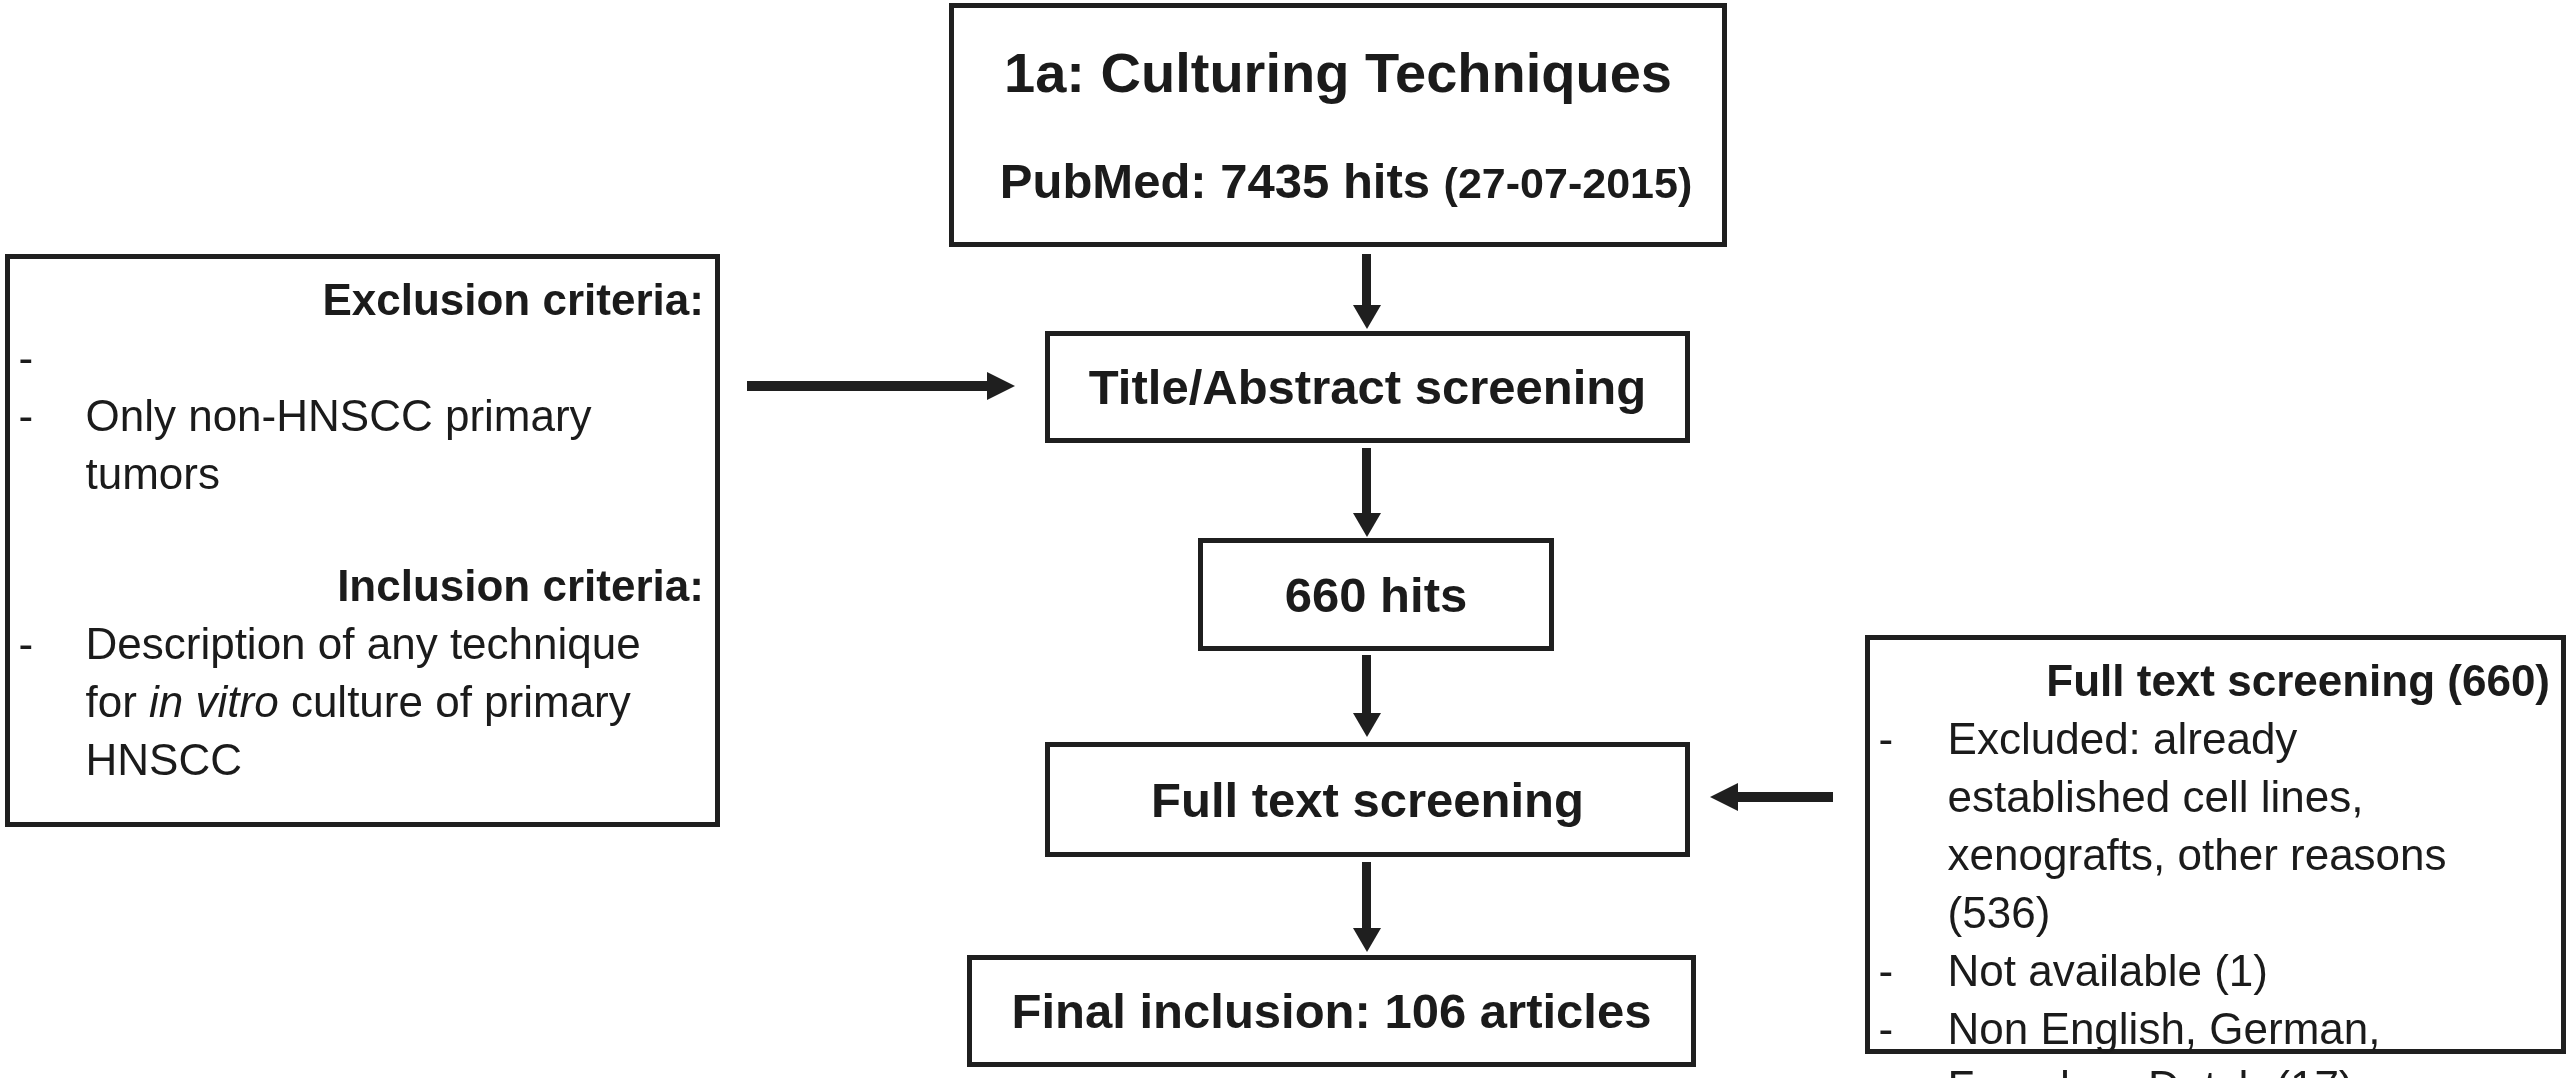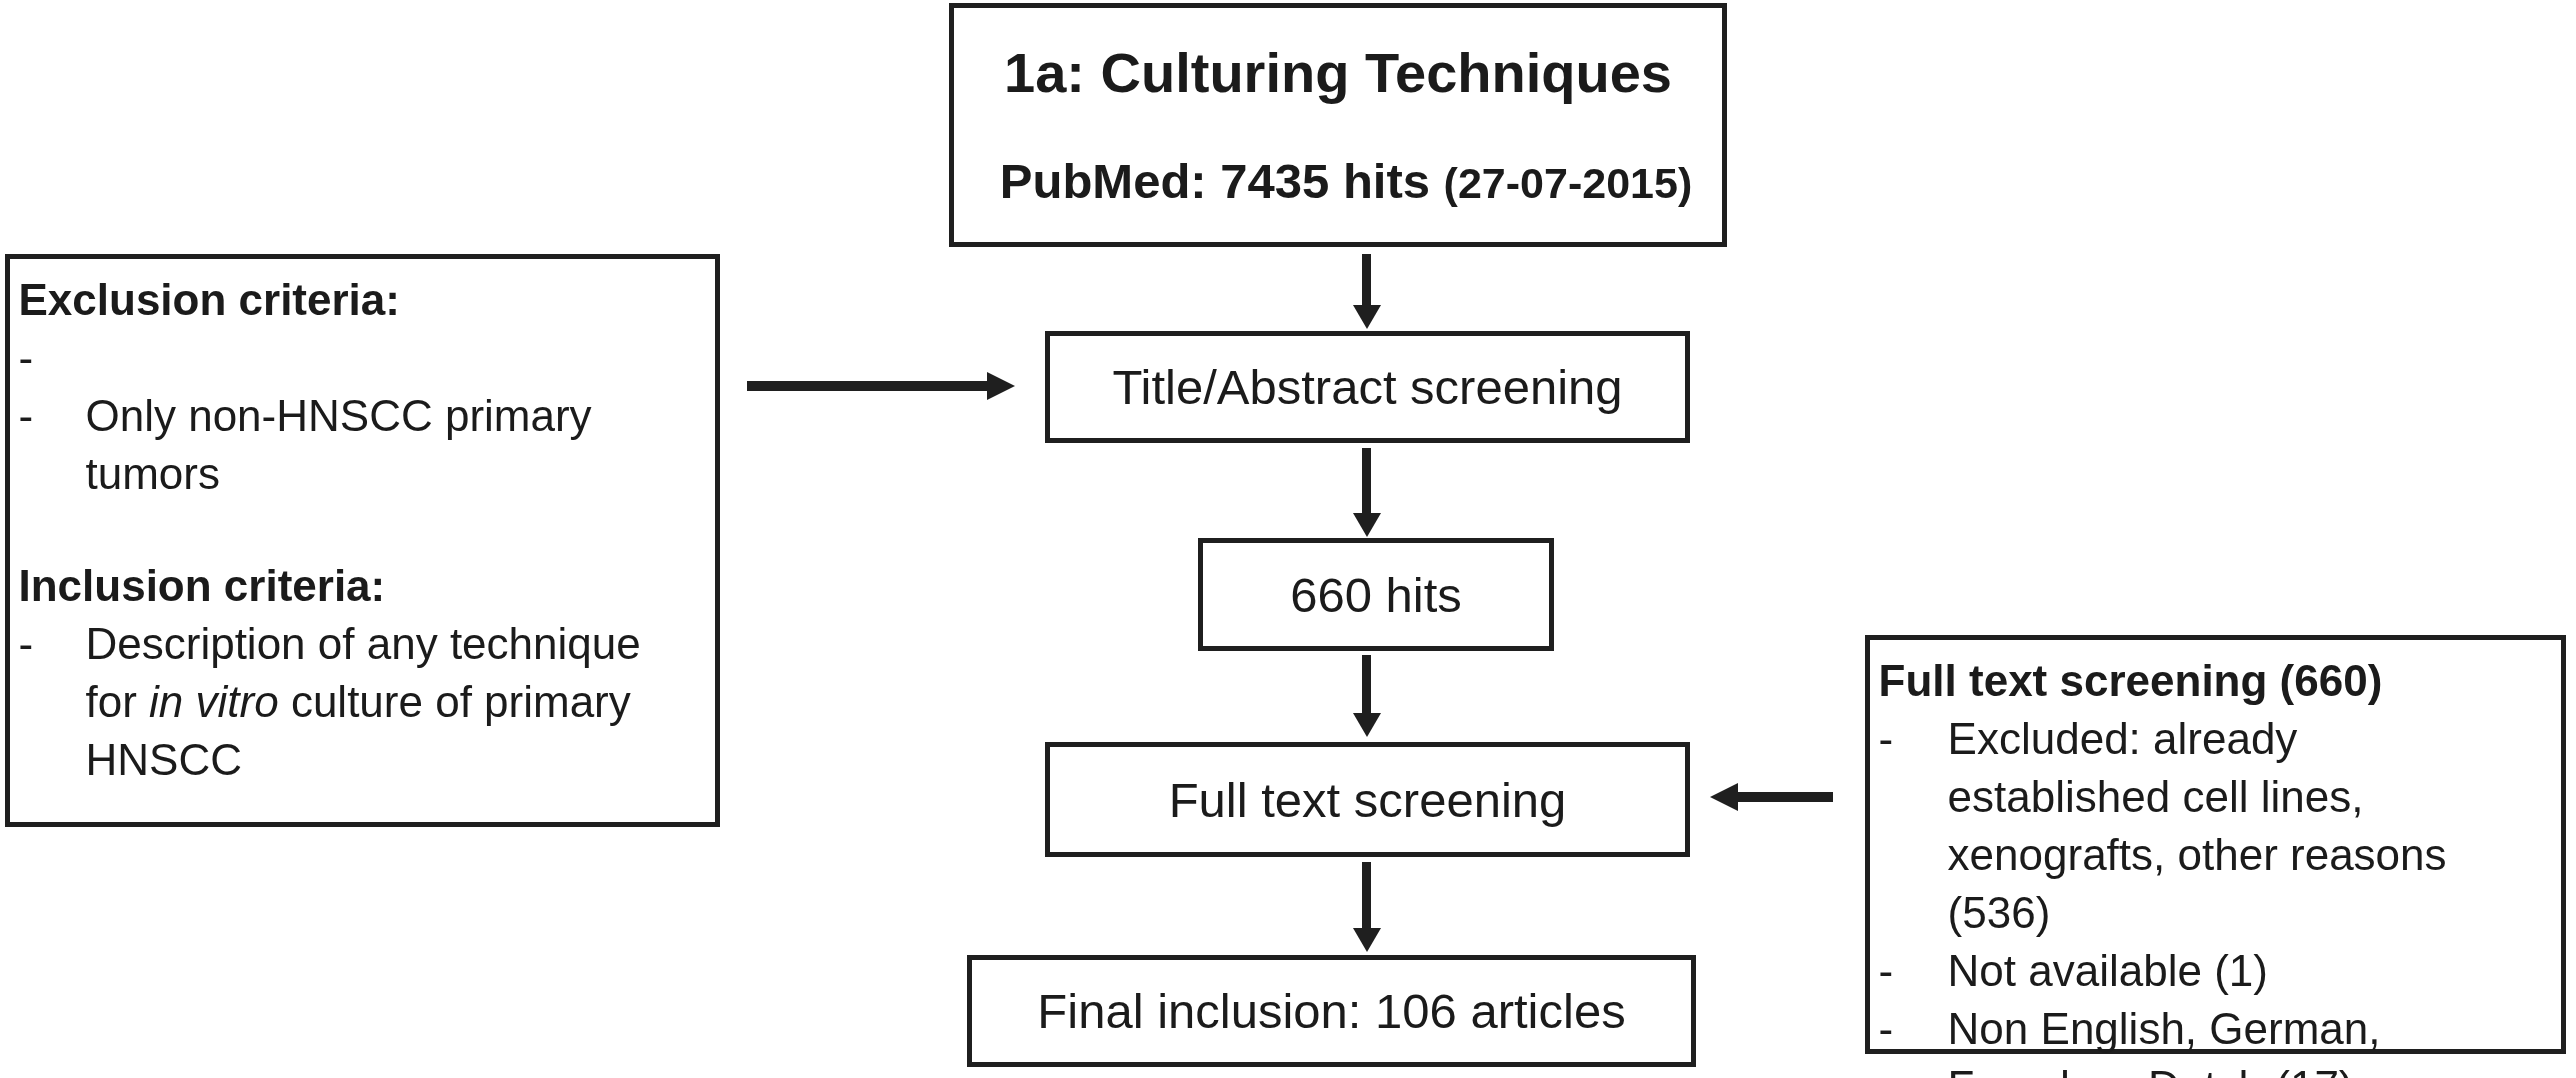--- a/index.html
+++ b/index.html
@@ -15,21 +15,21 @@
     position:absolute;
     box-sizing:border-box;
     border:5.5px solid #1f1f1f;
     background:#ffffff;
   }
   .flow-box {
     display:flex;
     align-items:center;
     justify-content:center;
     text-align:center;
-    font-weight:normal;
+    font-weight:bold;
     font-size:49px;
   }
   
   #top-box {
     left:949px; top:3.1px; width:778px; height:244px;
     display:flex; flex-direction:column;
     align-items:center; justify-content:center;
     gap:56px; text-align:center;
   }
   #top-box .title-line { font-weight:bold; font-size:56px; line-height:1; }
@@ -41,21 +41,21 @@
   #fulltext-box  { left:1045px; top:742px; width:645px; height:115px; }
   #final-box     { left:967px; top:955px; width:729px; height:112px; font-size:49px; }
   
   .side-box {
     font-size:44px;
     line-height:58px;
     padding:12.3px 11px 0 8.6px;
   }
   #left-box  { left:4.9px;    top:254px;  width:715px; height:573px; }
   #right-box { left:1865px; top:622px; width:701px; height:419px;margin-top:13px; }
-  .side-header { font-weight:bold; margin:0; }
+  .side-header { font-weight:bold; margin:0;text-align:right; }
   .side-header.spaced { margin-top:54px; }
   ul.bullets { list-style:none; margin:0; padding:0; }
   ul.bullets li { display:flex; align-items:flex-start; }
   ul.bullets .dash { width:67px; flex:0 0 67px; }
   #right-box ul.bullets .dash { width:69px; flex:0 0 69px; }
   ul.bullets .item-text { width:579px; }
   .it { font-style:italic; }
   
   .arrow-v {
     position:absolute;

